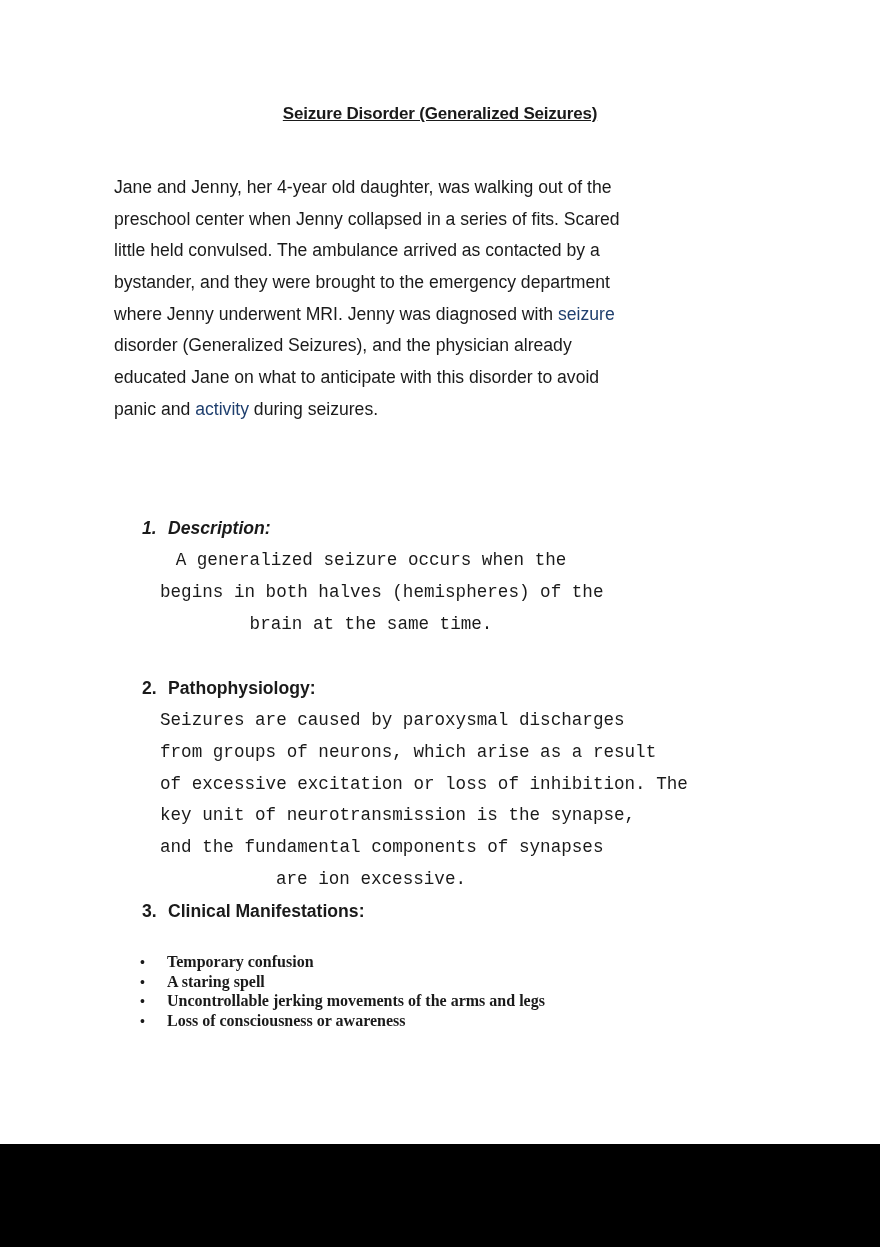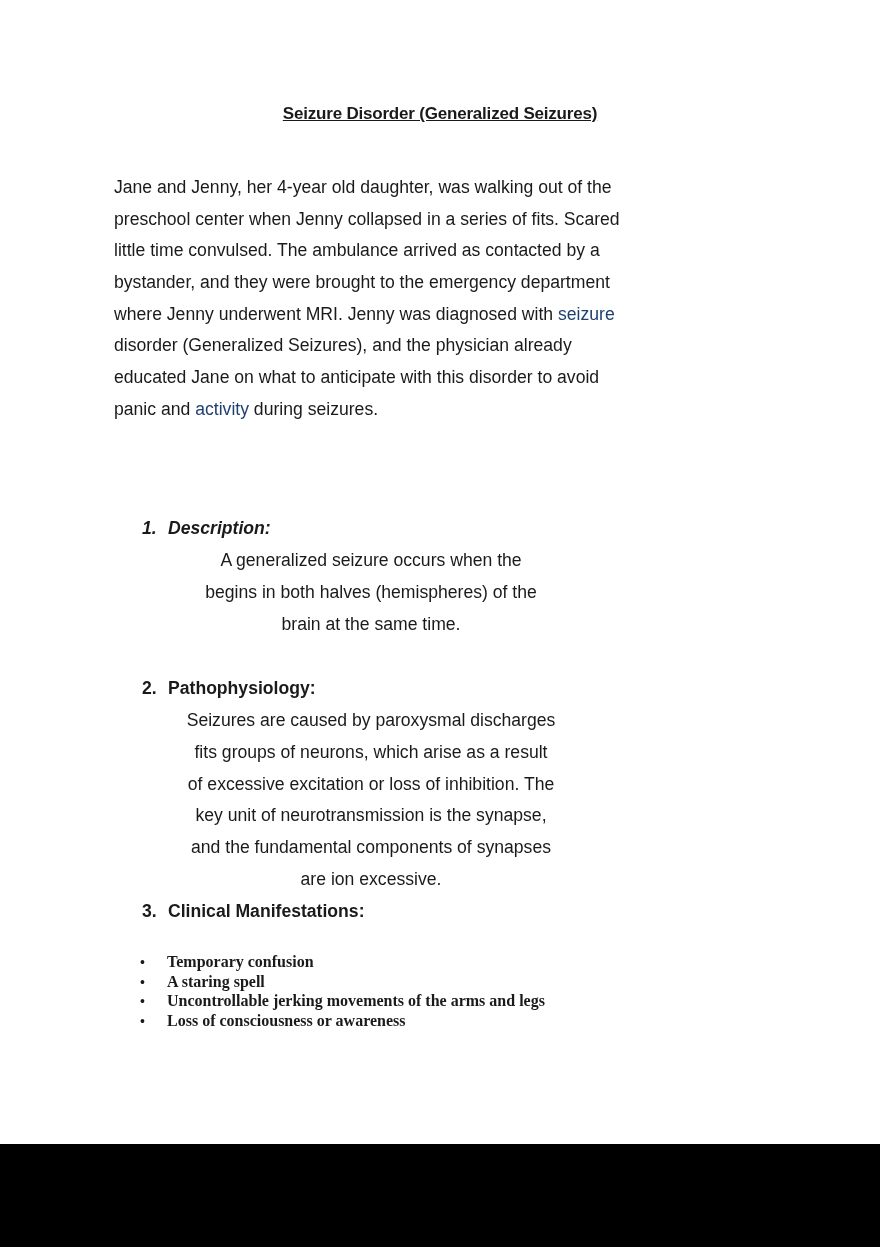--- a/index.html
+++ b/index.html
@@ -11,36 +11,36 @@
     .title {
       position: absolute; left: 0; width: 880px; top: 104px; text-align: center;
       font-weight: bold; font-size: 17px; text-decoration: underline; letter-spacing: -0.2px;
     }
     .intro { position: absolute; left: 114px; top: 172px; width: 570px; font-size: 17.6px; }
     .intro .line { height: 31.7px; line-height: 31.7px; white-space: nowrap; }
     .link { color: #1f3f6e; }
     .heading { position: absolute; left: 142px; font-weight: bold; font-size: 17.6px; white-space: nowrap; }
     .heading .num { display: inline-block; width: 26px; }
     .centered { position: absolute; left: 160px; width: 422px; text-align: center; font-size: 17.6px; }
-    .centered .line { height: 31.8px; line-height: 31.8px; white-space: nowrap; }
+    .centered .line { height: 31.8px; line-height: 31.8px; white-space: nowrap; font-family: Liberation Mono, monospace; }
     .bullets { position: absolute; left: 140px; top: 952px; font-family: "Liberation Serif", serif; font-size: 16px; font-weight: bold; }
     .bullet { height: 19.7px; line-height: 19.7px; white-space: nowrap; }
     .bullet .dot { display: inline-block; width: 27px; font-size: 14px; }
     .footer-bar { position: absolute; left: 0; top: 1144px; width: 880px; height: 103px; background: #000000; }
   </style>
 </head>
 <body>
 
 <div class="page">
   <div class="title">Seizure Disorder (Generalized Seizures)</div>
 
   <div class="intro">
     <div class="line">Jane and Jenny, her 4-year old daughter, was walking out of the</div>
     <div class="line">preschool center when Jenny collapsed in a series of fits. Scared</div>
-    <div class="line">little time convulsed. The ambulance arrived as contacted by a</div>
+    <div class="line">little held convulsed. The ambulance arrived as contacted by a</div>
     <div class="line">bystander, and they were brought to the emergency department</div>
     <div class="line"><span>where Jenny underwent MRI. Jenny was diagnosed with </span><span class="link">seizure</span></div>
     <div class="line">disorder (Generalized Seizures), and the physician already</div>
     <div class="line">educated Jane on what to anticipate with this disorder to avoid</div>
     <div class="line"><span>panic and </span><span class="link">activity</span><span> during seizures.</span></div>
   </div>
 
   <div class="heading" style="top:518px;font-style:italic;">
     <span class="num">1.</span><span>Description:</span>
   </div>
@@ -48,21 +48,21 @@
     <div class="line">A generalized seizure occurs when the</div>
     <div class="line">begins in both halves (hemispheres) of the</div>
     <div class="line">brain at the same time.</div>
   </div>
 
   <div class="heading" style="top:678px;">
     <span class="num">2.</span><span>Pathophysiology:</span>
   </div>
   <div class="centered" style="top:705px;">
     <div class="line">Seizures are caused by paroxysmal discharges</div>
-    <div class="line">fits groups of neurons, which arise as a result</div>
+    <div class="line">from groups of neurons, which arise as a result</div>
     <div class="line">of excessive excitation or loss of inhibition. The</div>
     <div class="line">key unit of neurotransmission is the synapse,</div>
     <div class="line">and the fundamental components of synapses</div>
     <div class="line">are ion excessive.</div>
   </div>
 
   <div class="heading" style="top:901px;">
     <span class="num">3.</span><span>Clinical Manifestations:</span>
   </div>
   <div class="bullets">

